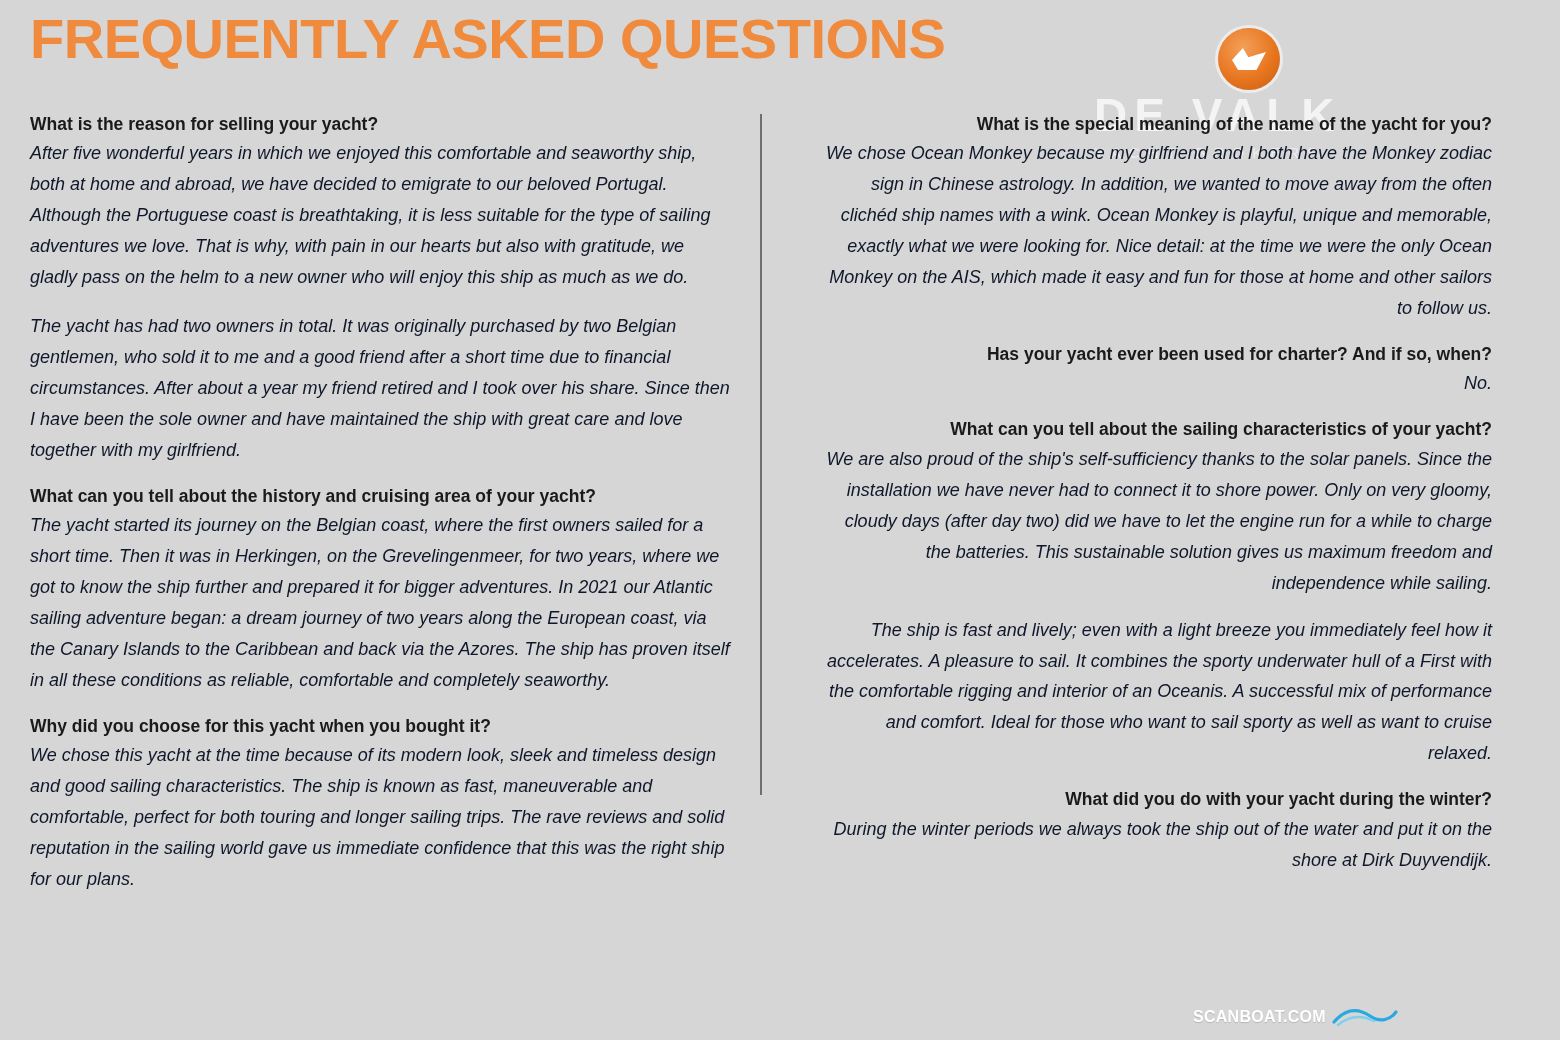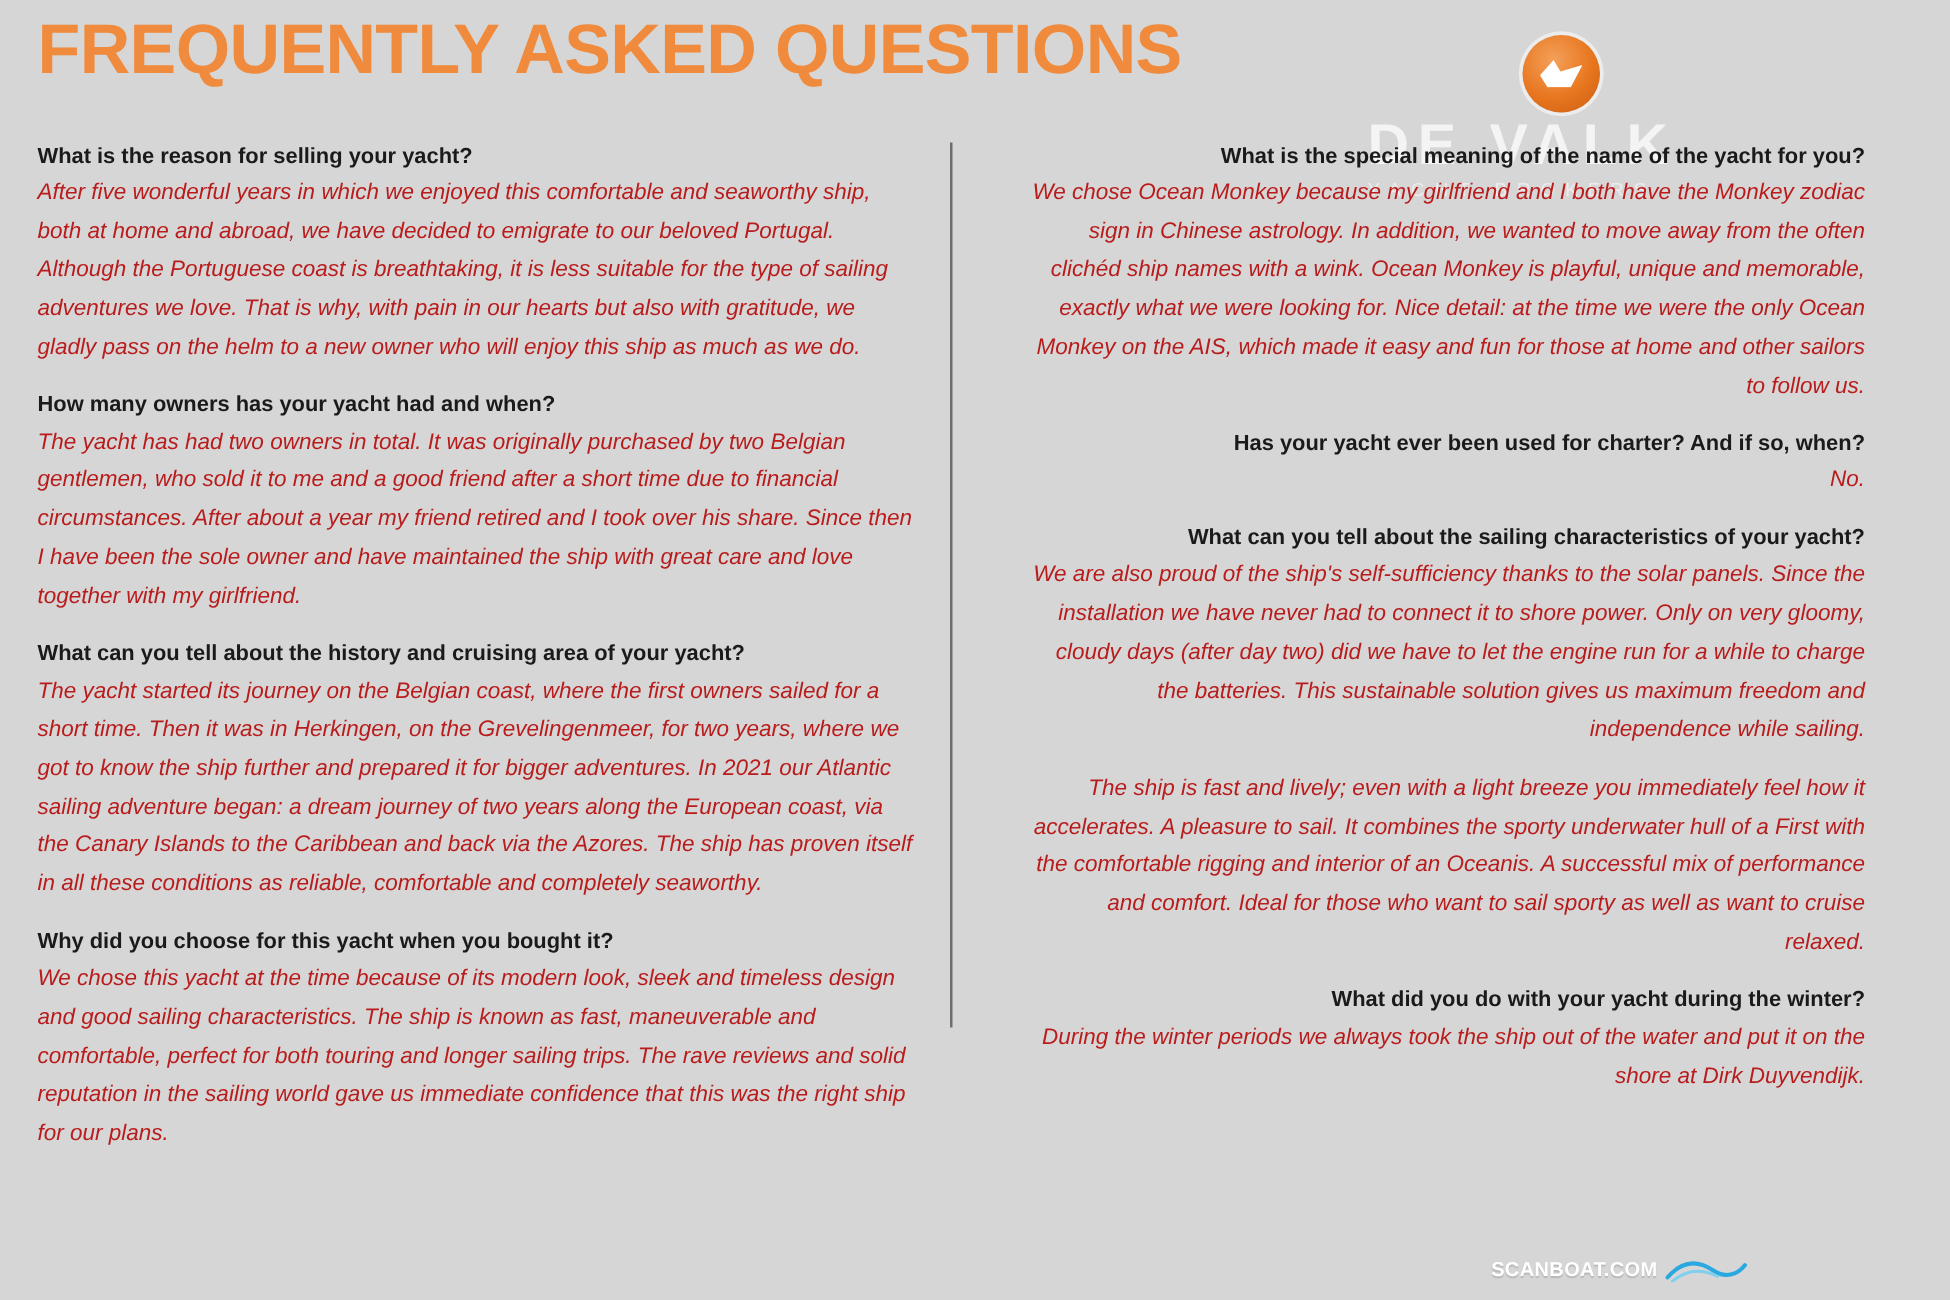--- a/index.html
+++ b/index.html
@@ -64,21 +64,21 @@
   .q {
     font-size: 17.5px;
     font-weight: bold;
     color: #1a1a1a;
     line-height: 1.45;
     margin-bottom: 1px;
   }
   .a {
     font-size: 18px;
     font-style: italic;
-    color: #b91c1c;
+    color: #0f172a;
     line-height: 1.72;
   }
   .a + .a {
     margin-top: 16px;
   }
   
   .watermark {
     position: absolute;
     top: 28px;
     right: 24px;
@@ -156,21 +156,20 @@
   <div class="columns">
 
     <div class="col col-left">
 
       <div class="qa">
         <div class="q">What is the reason for selling your yacht?</div>
         <div class="a">After five wonderful years in which we enjoyed this comfortable and seaworthy ship, both at home and abroad, we have decided to emigrate to our beloved Portugal. Although the Portuguese coast is breathtaking, it is less suitable for the type of sailing adventures we love. That is why, with pain in our hearts but also with gratitude, we gladly pass on the helm to a new owner who will enjoy this ship as much as we do.</div>
       </div>
 
       <div class="qa">
-        <div class="q">How many owners has your yacht had and when?</div>
         <div class="a">The yacht has had two owners in total. It was originally purchased by two Belgian gentlemen, who sold it to me and a good friend after a short time due to financial circumstances. After about a year my friend retired and I took over his share. Since then I have been the sole owner and have maintained the ship with great care and love together with my girlfriend.</div>
       </div>
 
       <div class="qa">
         <div class="q">What can you tell about the history and cruising area of your yacht?</div>
         <div class="a">The yacht started its journey on the Belgian coast, where the first owners sailed for a short time. Then it was in Herkingen, on the Grevelingenmeer, for two years, where we got to know the ship further and prepared it for bigger adventures. In 2021 our Atlantic sailing adventure began: a dream journey of two years along the European coast, via the Canary Islands to the Caribbean and back via the Azores. The ship has proven itself in all these conditions as reliable, comfortable and completely seaworthy.</div>
       </div>
 
       <div class="qa">
         <div class="q">Why did you choose for this yacht when you bought it?</div>

